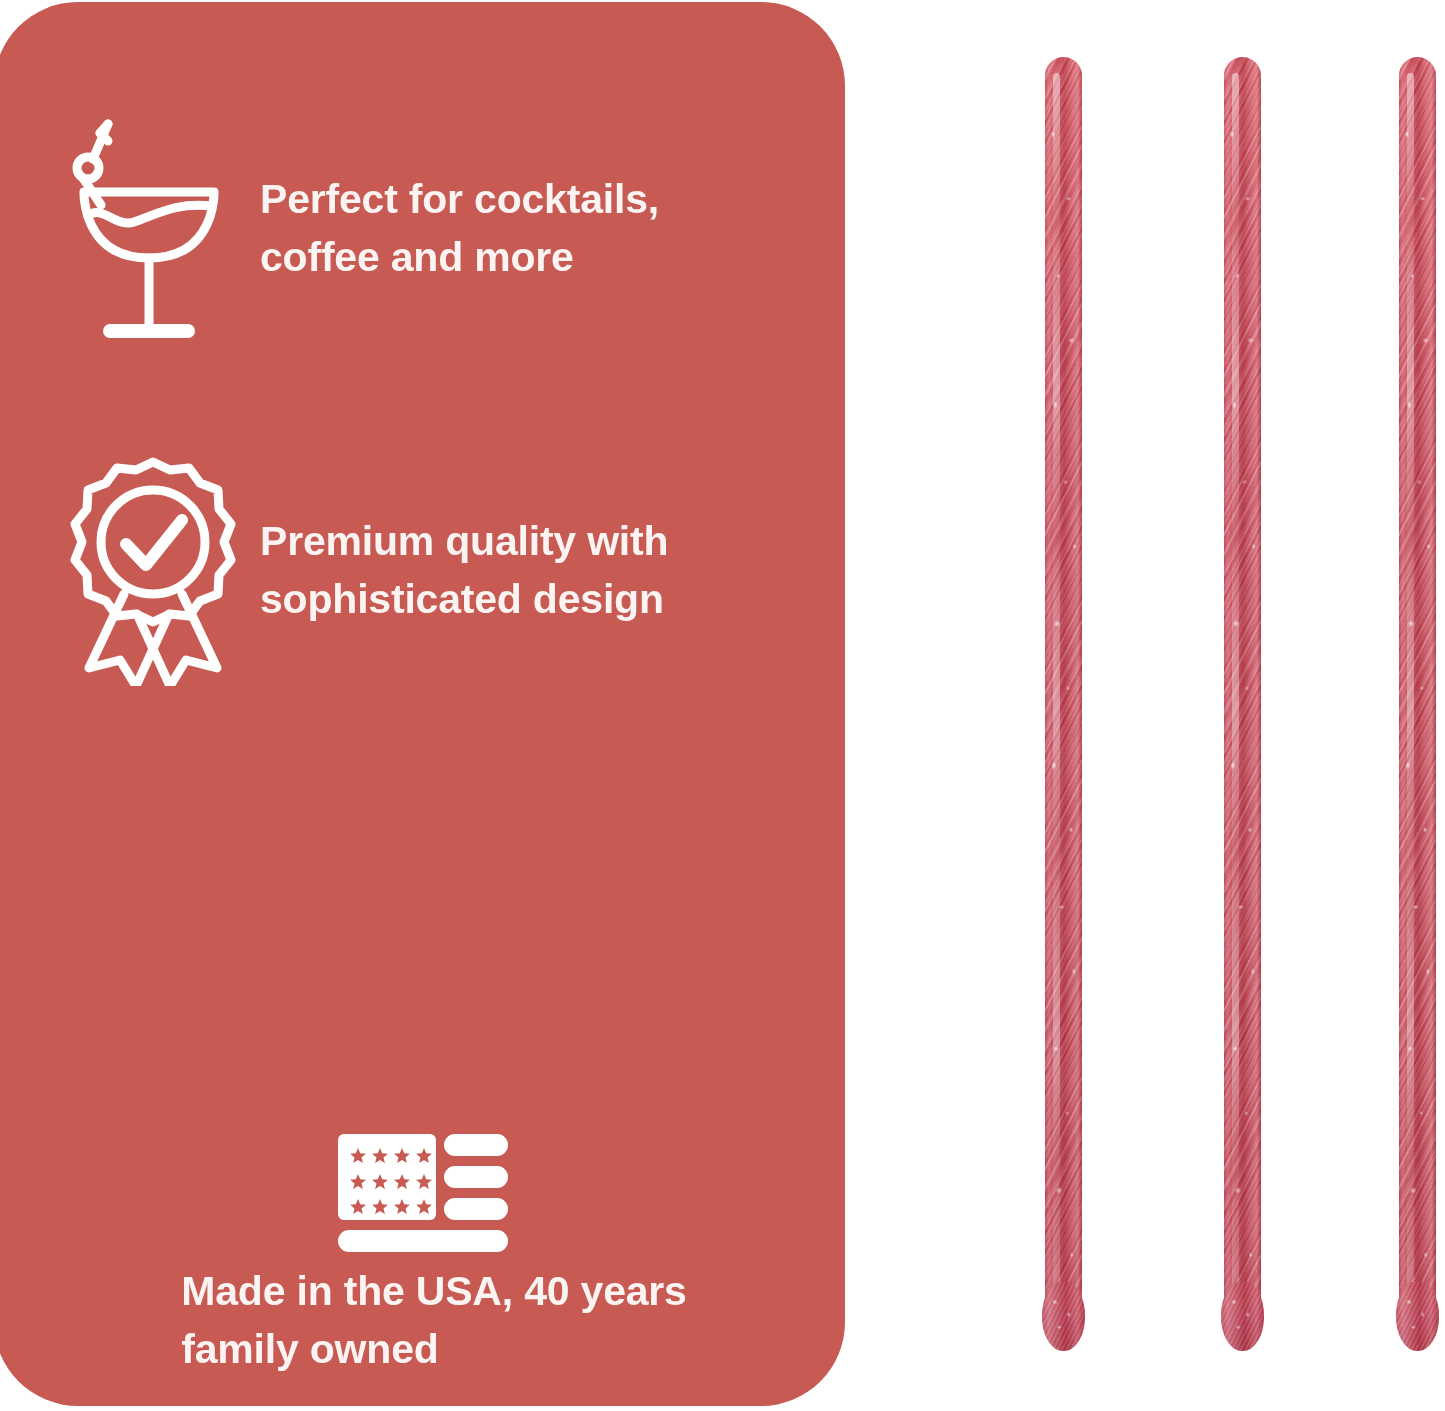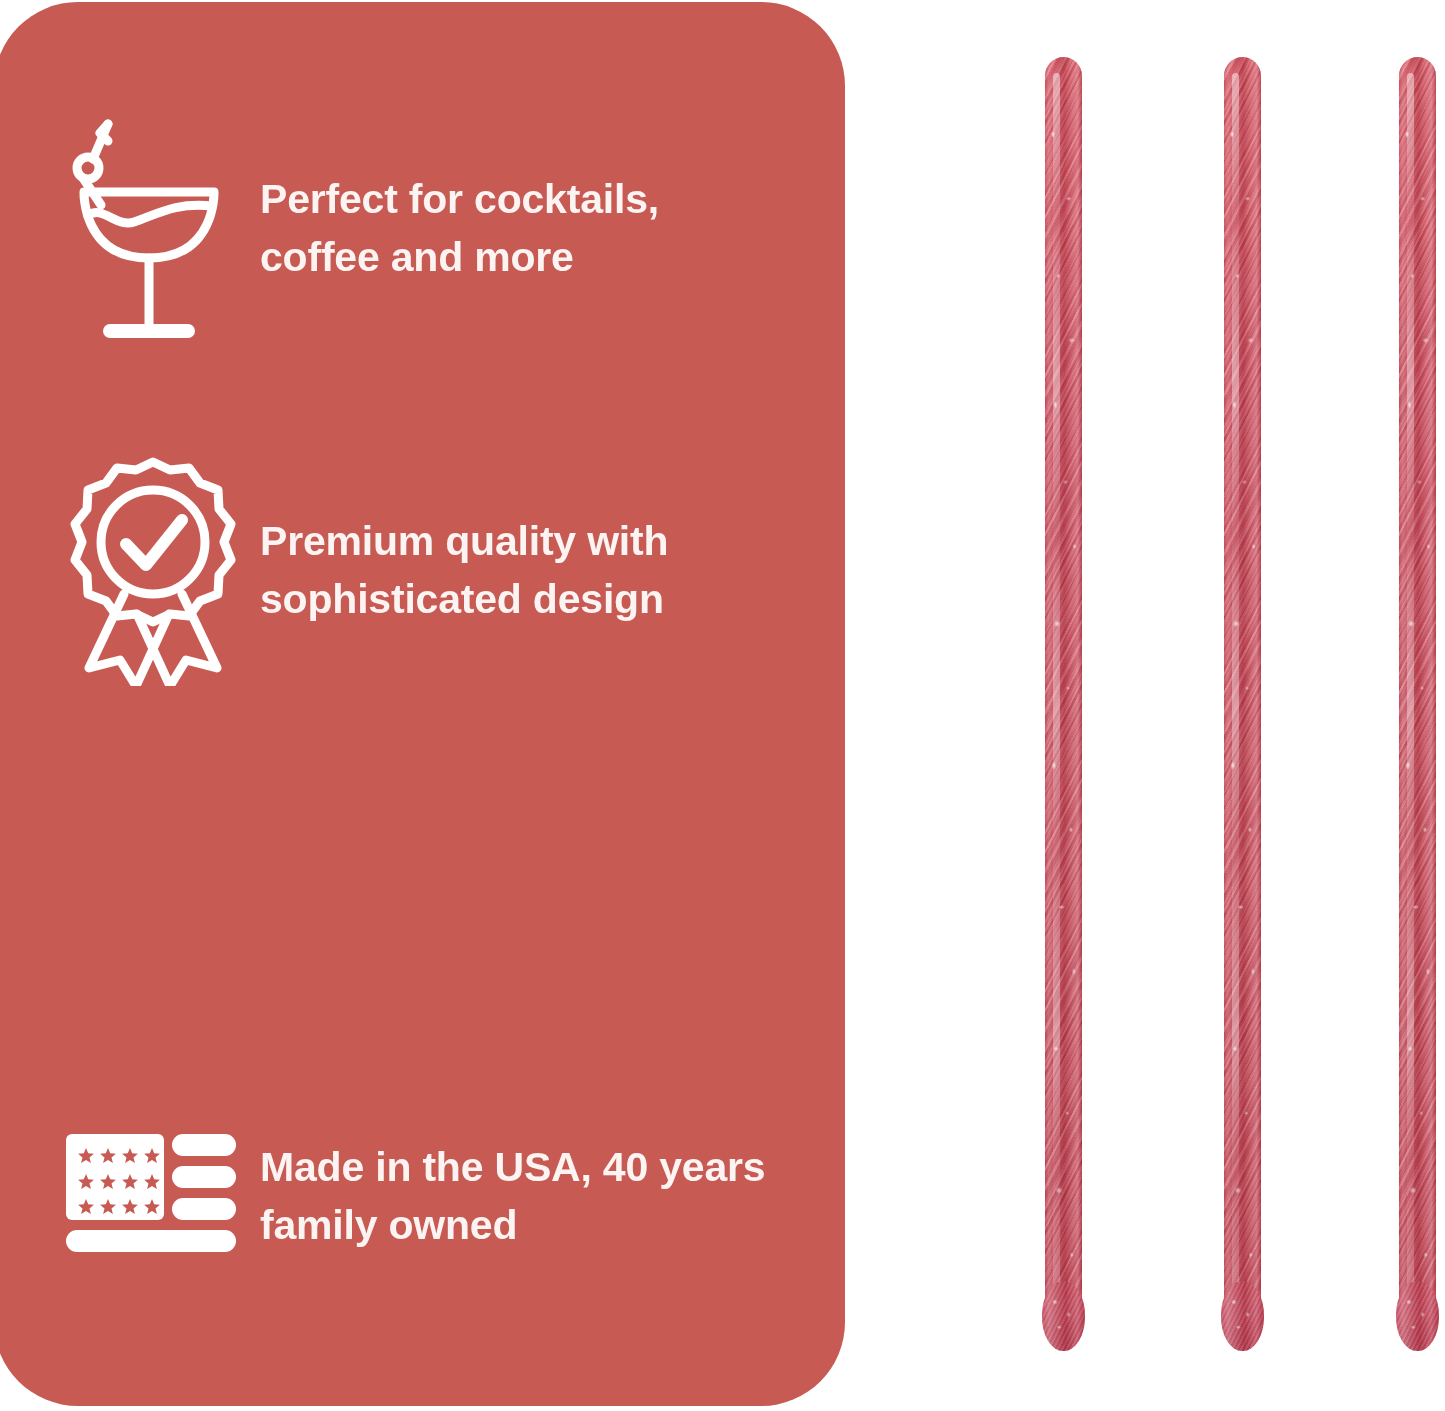--- a/index.html
+++ b/index.html
@@ -46,21 +46,21 @@
     position: absolute;
     left: 0;
     display: flex;
     align-items: center;
     width: 740px;
   }
 
   .feature-row.r1 { top: 108px;  height: 236px; }
   .feature-row.r2 { top: 452px;  height: 232px; }
   .feature-row.r3 { top: 830px;  height: 130px; }
-  .feature-row.r4 { top: 1128px; height: 132px; }
+  .feature-row.r4 { top: 1128px; height: 132px; flex-direction: column; }
 
   .feature-icon {
     flex: 0 0 auto;
     width: 196px;
     display: flex;
     align-items: center;
     justify-content: flex-start;
     color: #ffffff;
   }
   .feature-icon svg { display: block; }

